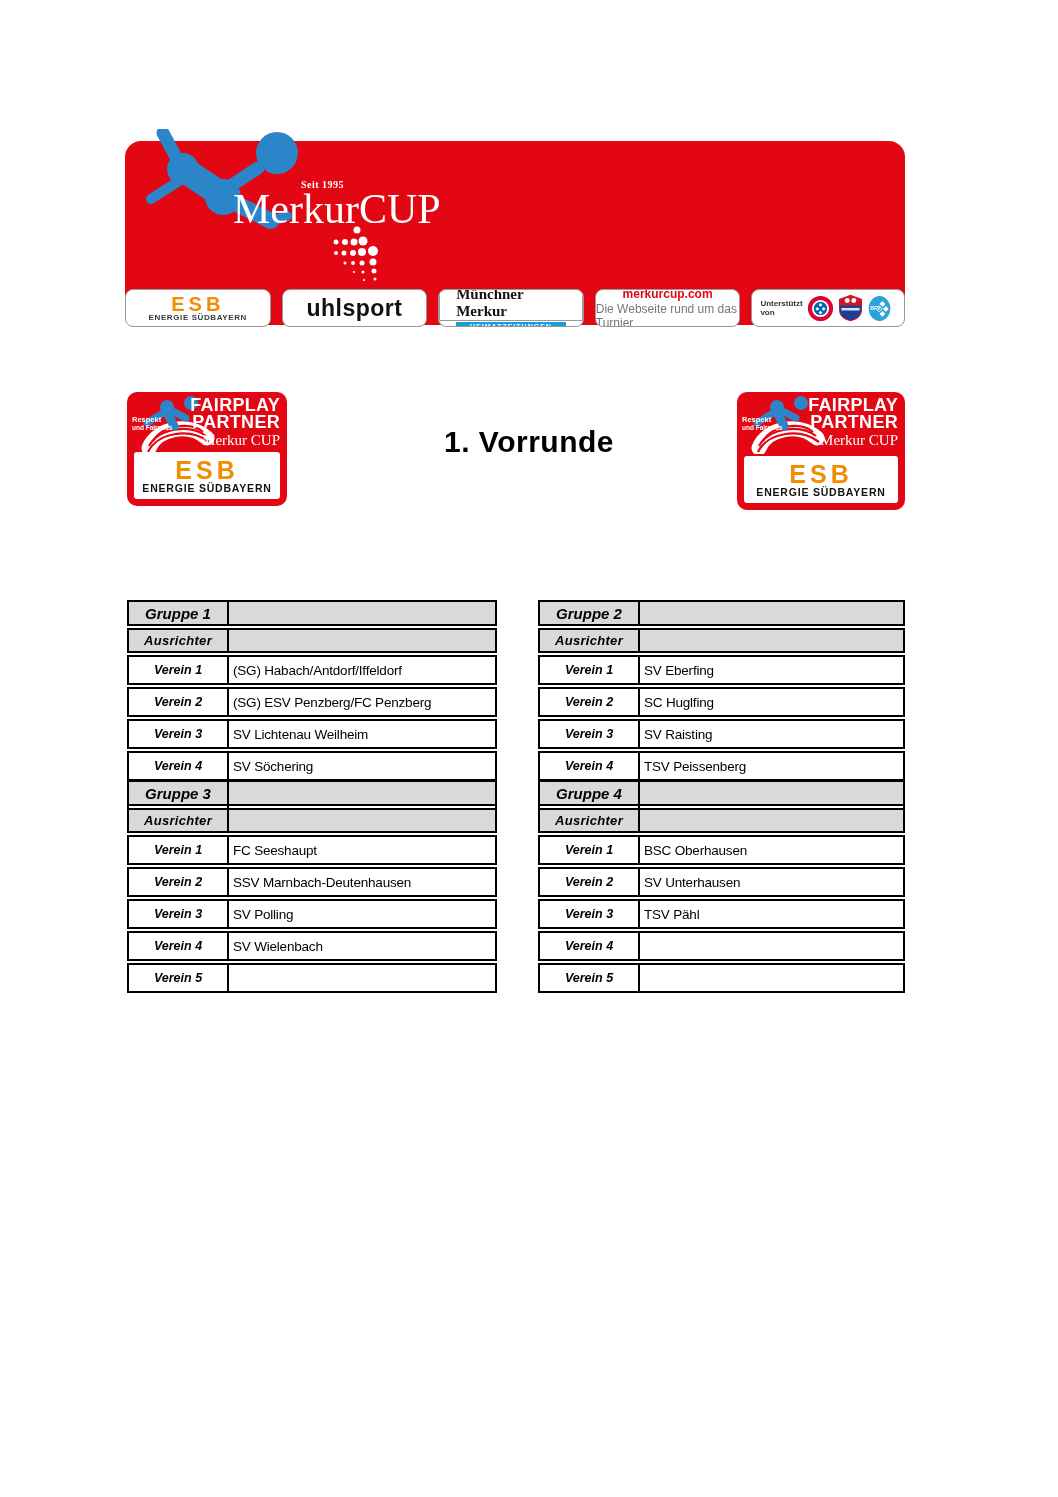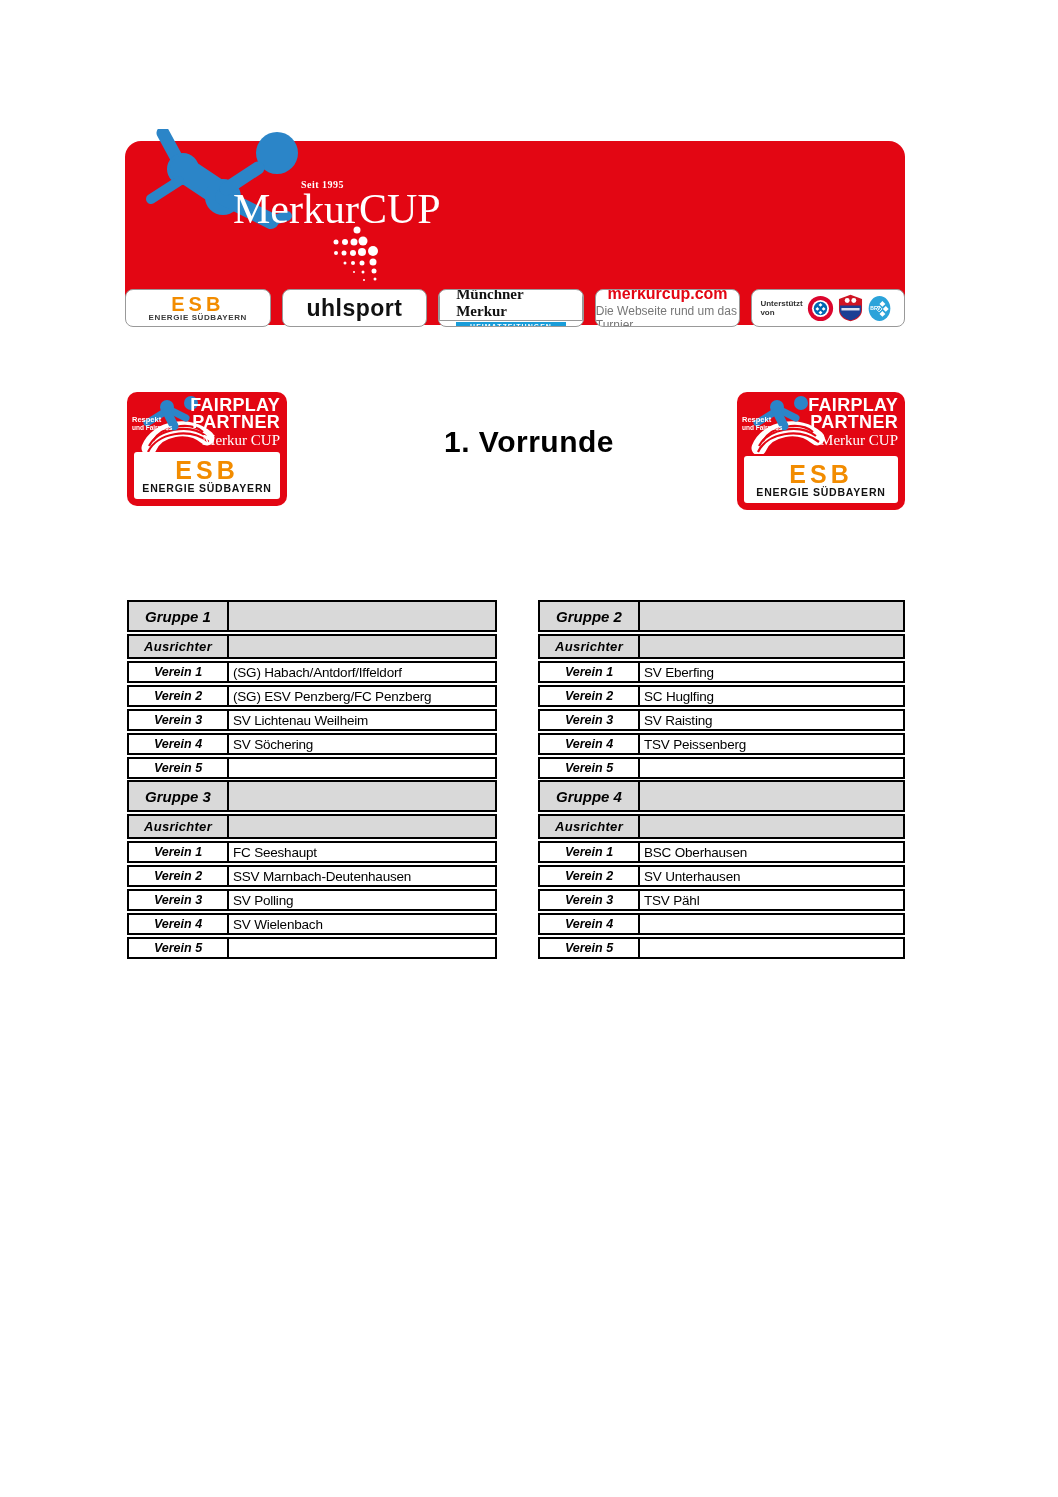--- a/index.html
+++ b/index.html
@@ -26,21 +26,21 @@
   .sponsor-box { flex:1; background:#fff; border:1px solid #999; border-radius:8px;
                  display:flex; flex-direction:column; align-items:center; justify-content:center;
                  overflow:hidden; }
   .esb-name { color:#f28c00; font-weight:900; font-size:20px; letter-spacing:4px; line-height:18px; }
   .esb-sub  { color:#3a3a3a; font-weight:bold; font-size:8px; letter-spacing:.6px; }
   .uhlsport { color:#111; font-weight:900; font-size:23px; letter-spacing:.5px; }
   .mm-box { border:1px solid #999; padding:0 16px; font-family:"Liberation Serif", serif;
             font-weight:bold; font-size:15px; color:#111; }
   .mm-bar { background:#1a9dd9; color:#fff; font-size:7px; font-weight:bold; letter-spacing:1px;
             padding:1px 14px; margin-top:1px; }
-  .mc-domain { color:#e30613; font-weight:900; font-size:16px;text-align:right; }
+  .mc-domain { color:#e30613; font-weight:900; font-size:12px;text-align:right; }
   .mc-tag { color:#777; font-size:12px; margin-top:1px; }
   .support-box { flex-direction:row !important; gap:5px; justify-content:flex-start !important;
                  padding-left:8px; }
   .support-label { font-size:8px; font-weight:bold; color:#333; line-height:9px; width:42px; }
   .club-logos { display:flex; gap:4px; align-items:center; }
 
   
   .badge { position:absolute; background:#e30613; border-radius:10px; }
   .badge-left  { left:127px; top:392px; width:160px; height:114px; }
   .badge-right { left:737px; top:392px; width:168px; height:118px; }
@@ -62,23 +62,23 @@
                 font-size:30px; font-weight:bold; color:#000; letter-spacing:.5px; }
 
   
   .group-table { position:absolute; width:370px; }
   .gt-1 { left:127px; top:600px; }
   .gt-2 { left:538px; top:600px; width:367px; }
   .gt-3 { left:127px; top:780px; }
   .gt-4 { left:538px; top:780px; width:367px; }
   .trow { display:flex; border:2px solid #000; margin-bottom:2px; background:#fff; }
   .trow.gray { background:#d9d9d9; }
-  .h-group { height:32px; }
+  .h-group { height:26px; }
   .h-aus { height:25px; }
-  .h-verein { height:22px; }
+  .h-verein { height:30px; }
   .tlabel { width:100px; border-right:2px solid #000; display:flex; align-items:center;
             justify-content:center; font-weight:bold; font-style:italic; font-size:12.5px; color:#000; }
   .h-group .tlabel { font-size:15px; }
   .h-aus .tlabel { font-size:13px; letter-spacing:.3px; }
   .tvalue { flex:1; display:flex; align-items:center; padding-left:4px; font-size:13.5px;
             letter-spacing:-0.2px; color:#000; }
 </style>
 </head>
 <body>
 

